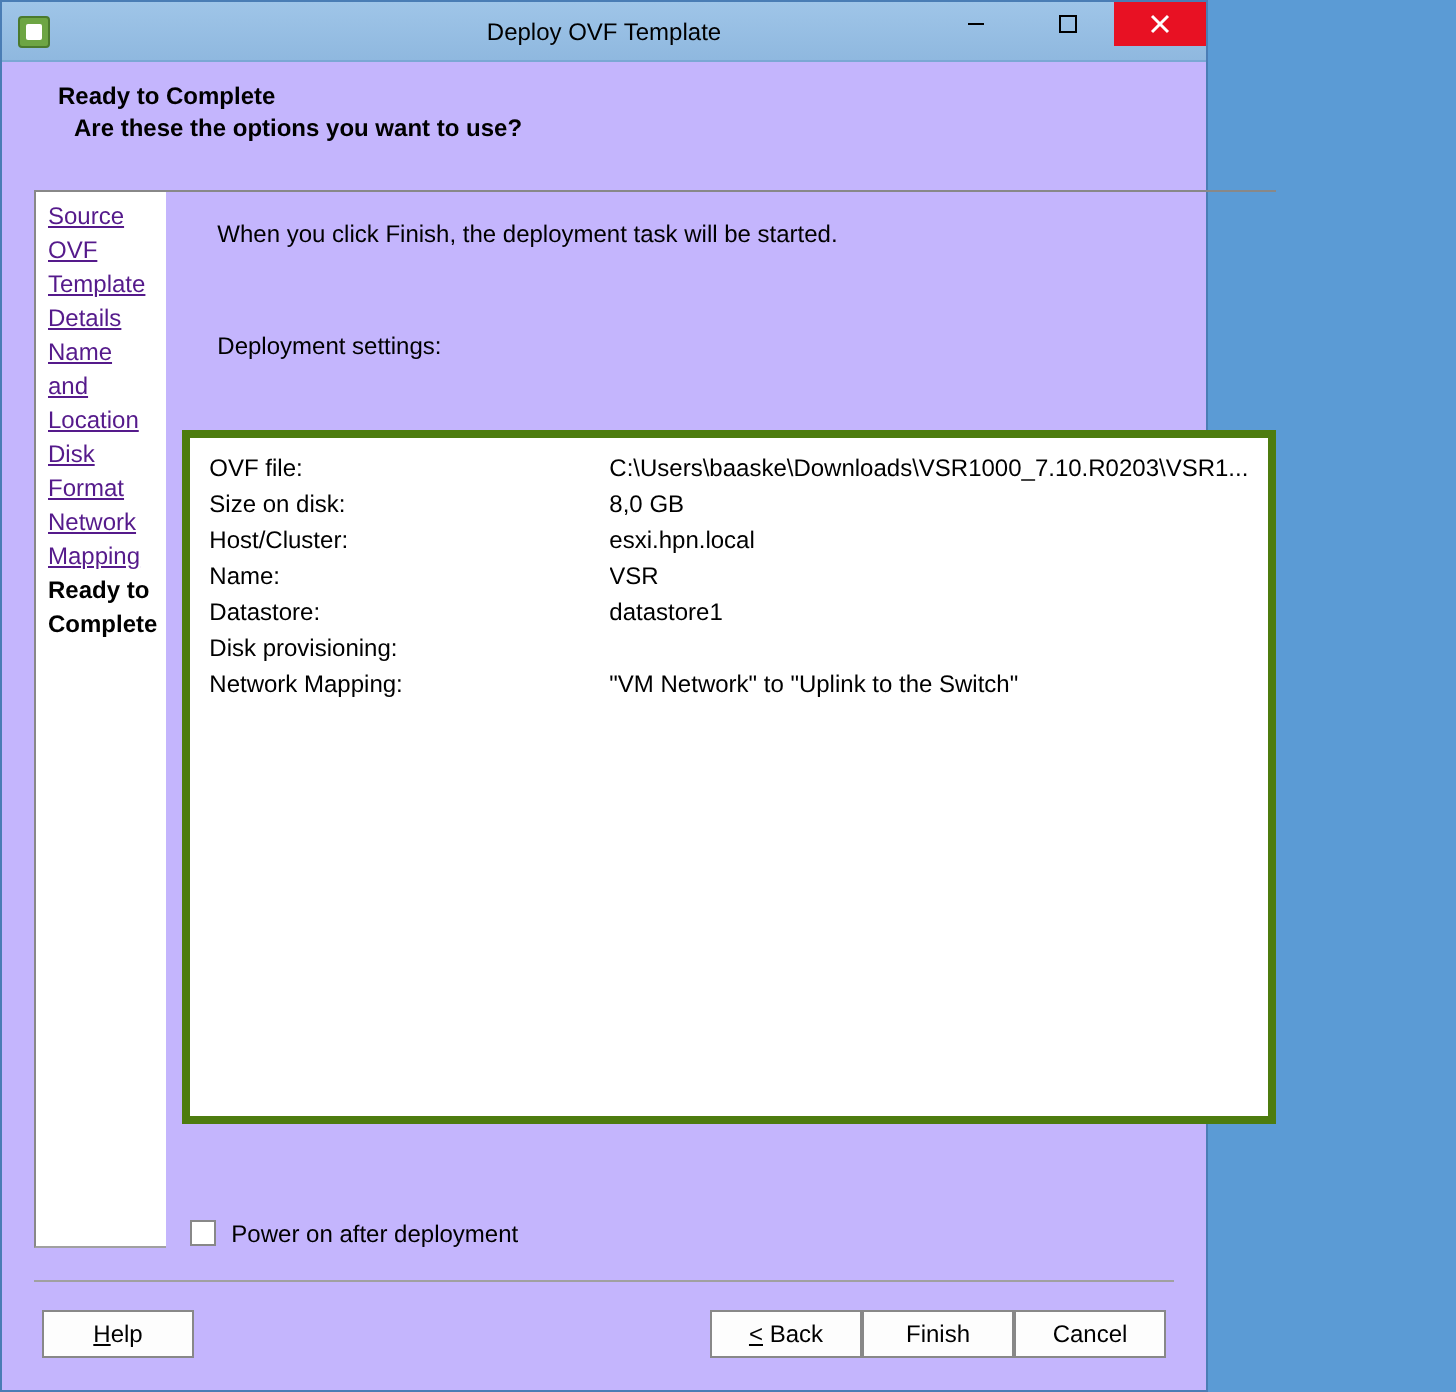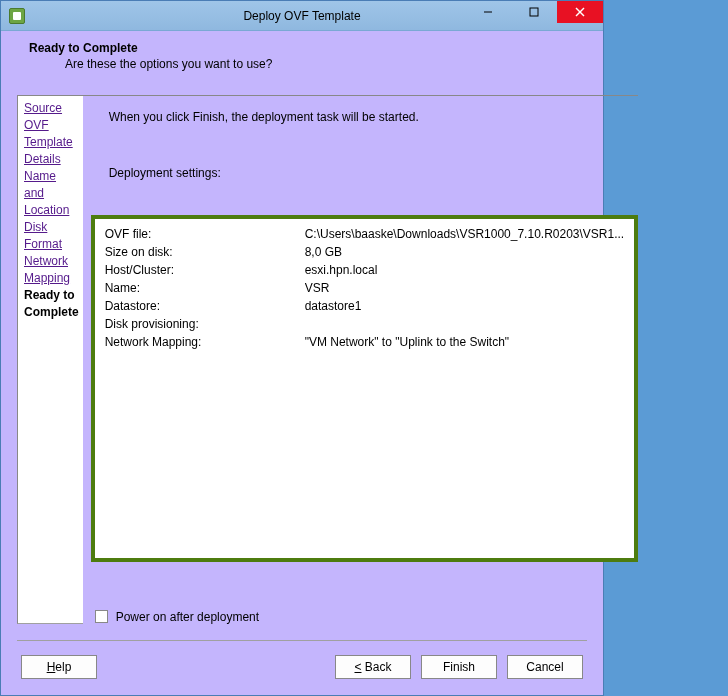--- a/index.html
+++ b/index.html
@@ -80,22 +80,23 @@
     .header-section {
       padding: 10px 16px 0 16px;
       height: 64px;
     }
     .page-title {
       font-weight: bold;
       font-size: 12px;
       margin-left: 12px;
     }
     .page-subtitle {
-      margin-left: 48px;
+      margin-left: 20px;
       margin-top: 2px;
+      font-weight: bold;
     }
     .main-area {
       flex: 1;
       display: flex;
       padding: 0 16px;
     }
     .sidebar {
       width: 162px;
       border: 1px solid #a0a0a0;
       border-right: none;
@@ -183,21 +184,21 @@
       font-size: 12px;
       font-family: inherit;
       cursor: pointer;
       display: inline-flex;
       align-items: center;
       justify-content: center;
     }
     .btn-group-right {
       margin-left: auto;
       display: flex;
-      gap: 10px;
+      gap: 0;
     }
     .help-group {
       display: flex;
     }
   </style>
 </head>
 <body>
 
 <div class="window">
 

